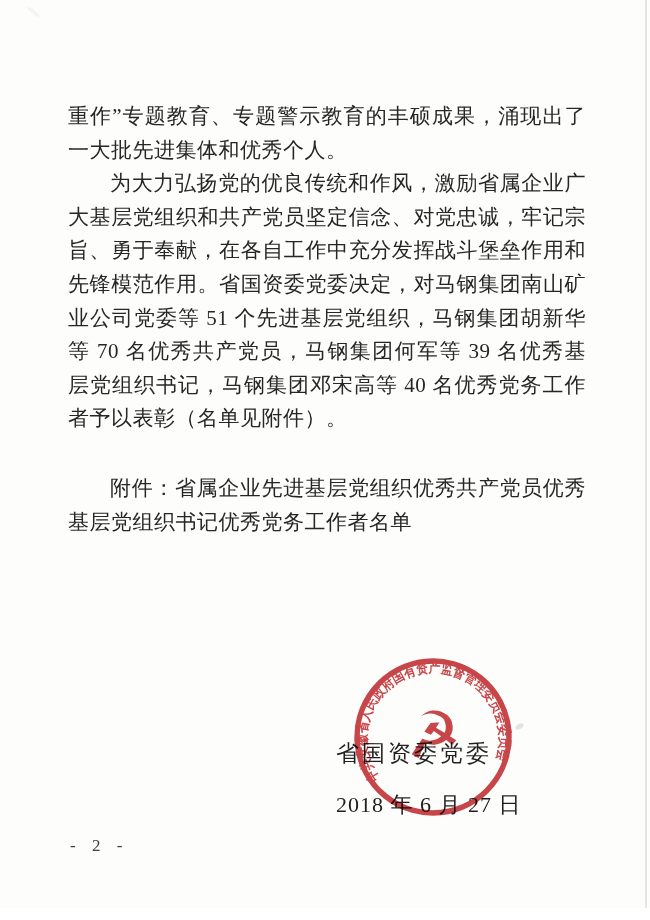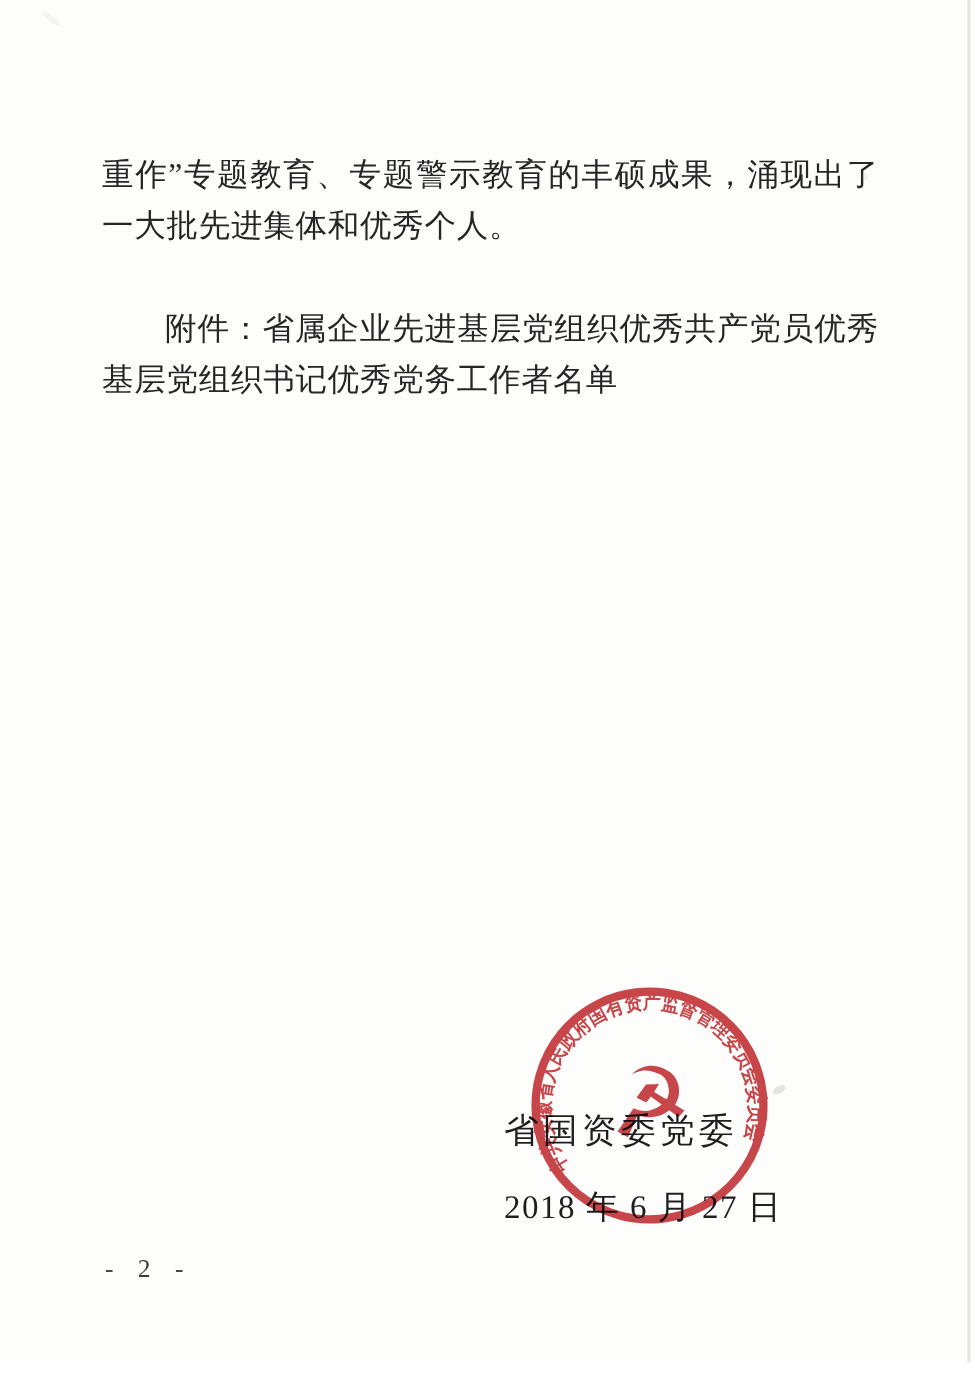--- a/index.html
+++ b/index.html
@@ -83,20 +83,21 @@
     font-family: "Liberation Serif", serif;
   }
 </style>
 </head>
 <body>
 
 <div class="page">
 
   <div class="body-text">
     <p class="para no-indent">重作”专题教育、专题警示教育的丰硕成果，涌现出了一大批先进集体和优秀个人。</p>
+    <p class="para">为大力弘扬党的优良传统和作风，激励省属企业广大基层党组织和共产党员坚定信念、对党忠诚，牢记宗旨、勇于奉献，在各自工作中充分发挥战斗堡垒作用和先锋模范作用。省国资委党委决定，对马钢集团南山矿业公司党委等 51 个先进基层党组织，马钢集团胡新华等 70 名优秀共产党员，马钢集团何军等 39 名优秀基层党组织书记，马钢集团邓宋高等 40 名优秀党务工作者予以表彰（名单见附件）。</p>
     <p class="para attachment">附件：省属企业先进基层党组织优秀共产党员优秀基层党组织书记优秀党务工作者名单</p>
   </div>
 
   <div class="signature-block">
     <div class="signer">省国资委党委</div>
     <div class="doc-date">2018 年 6 月 27 日</div>
   </div>
 
   <div class="seal">
     <svg viewBox="0 0 164 164" xmlns="http://www.w3.org/2000/svg">

